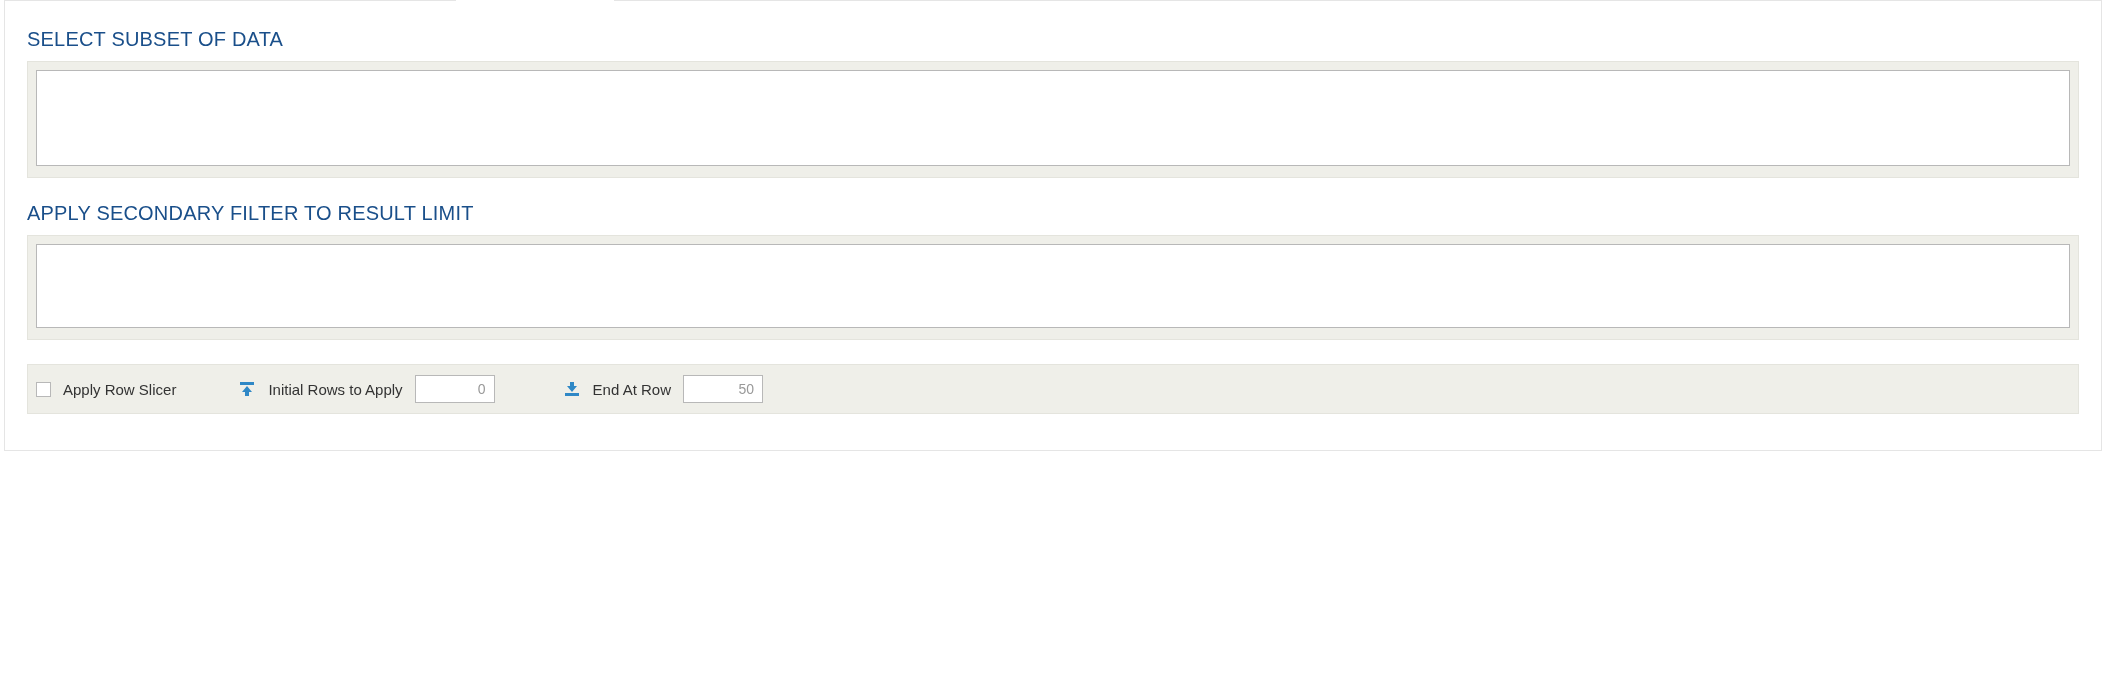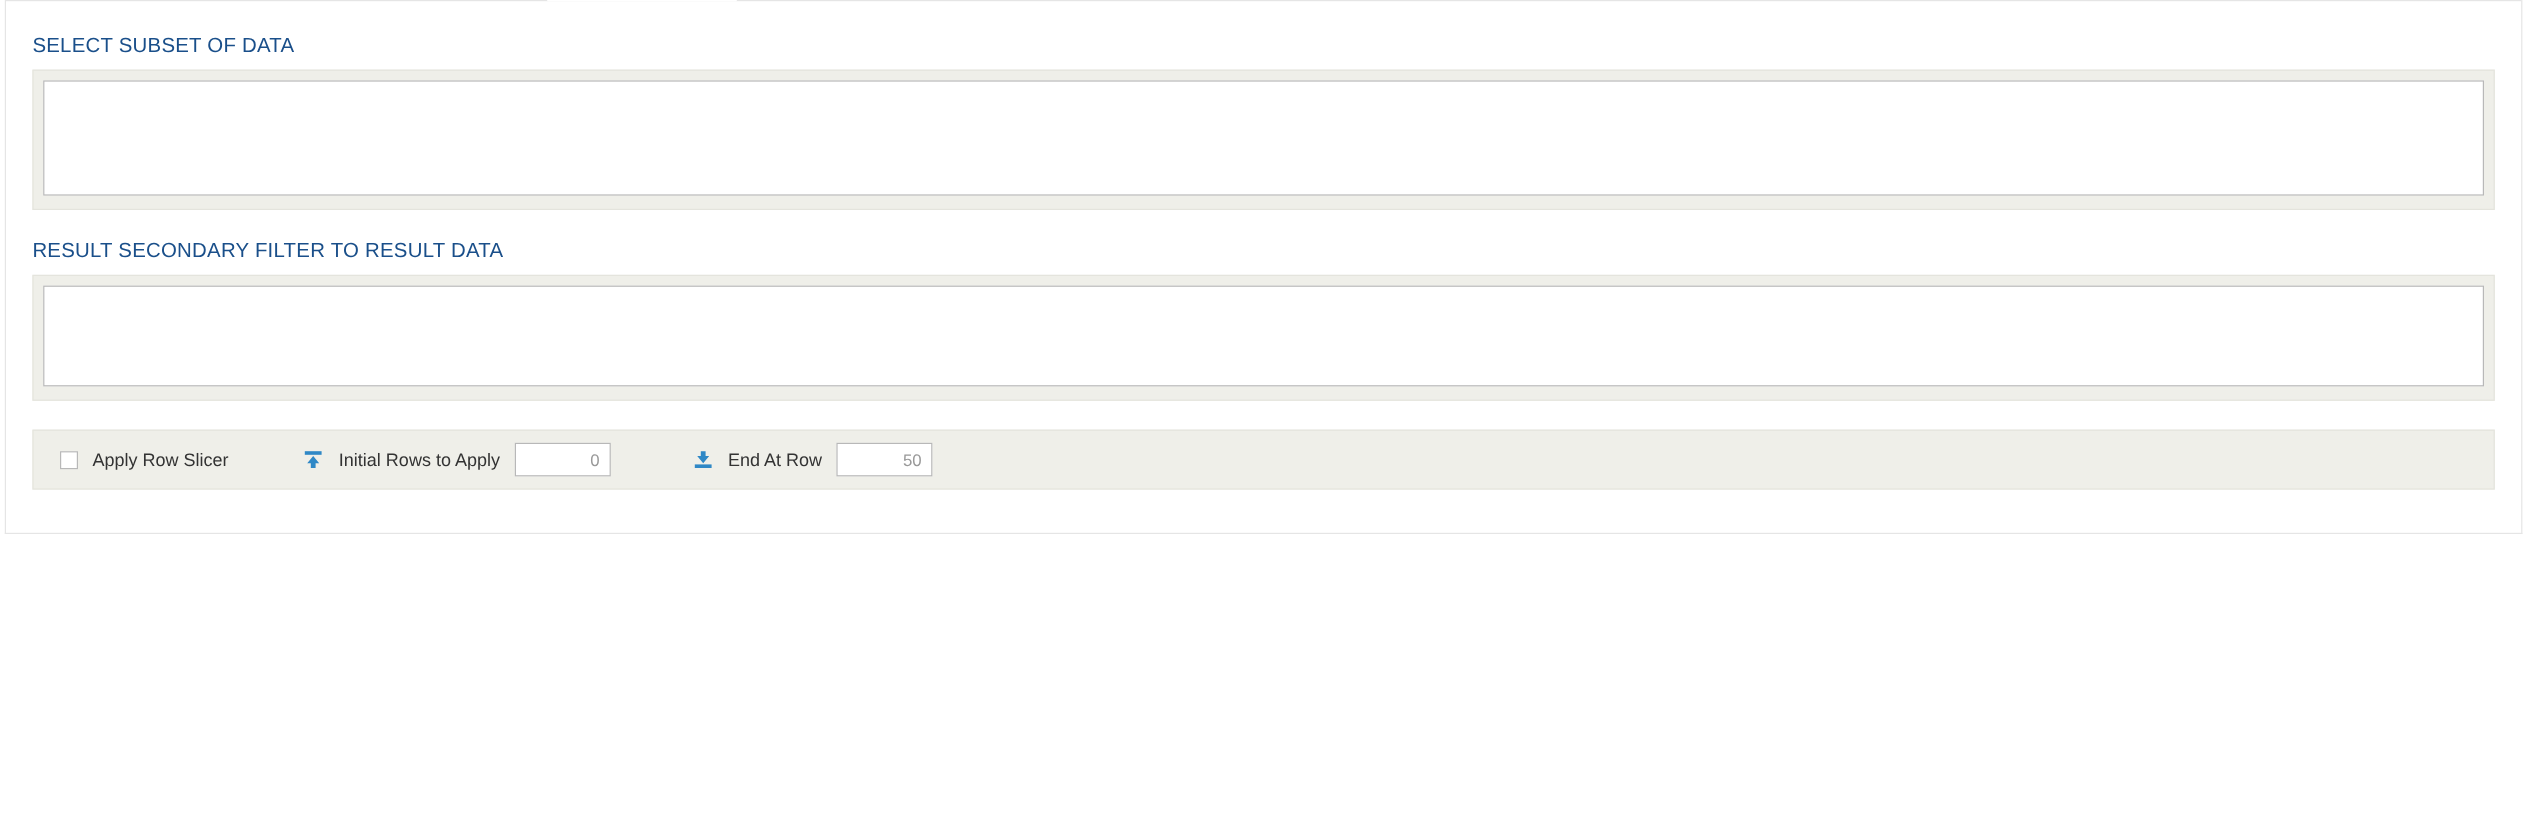--- a/index.html
+++ b/index.html
@@ -37,36 +37,36 @@
     top: 0;
     width: 1px;
     height: 1px;
     background: #e5e5e5;
   }
   .tab-notch::before { left: -1px; }
   .tab-notch::after  { right: -1px; }
 
   .section-heading {
     color: #1a4f8a;
-    font-size: 17px;
+    font-size: 20px;
     font-weight: 400;
     letter-spacing: 0.2px;
     margin: 14px 0 10px 0;
   }
   .section-heading.first { margin-top: 10px; }
 
   .panel {
     background: #efefe9;
     border: 1px solid #e4e4dd;
     padding: 8px;
     margin-bottom: 24px;
   }
   .panel.slicer {
     margin-bottom: 16px;
-    padding: 10px 22px;
+    padding: 10px 8px;
   }
   .text-area {
     width: 100%;
     min-height: 96px;
     background: #ffffff;
     border: 1px solid #b8b8b8;
     resize: none;
     font-family: inherit;
     font-size: 14px;
     padding: 4px 6px;
@@ -109,21 +109,21 @@
 
 <div class="page">
   <div class="tab-edge-top"></div>
   <div class="tab-notch"></div>
 
   <div class="section-heading first">SELECT SUBSET OF DATA</div>
   <div class="panel">
     <textarea class="text-area" style=""></textarea>
   </div>
 
-  <div class="section-heading">RESULT SECONDARY FILTER TO RESULT DATA</div>
+  <div class="section-heading">APPLY SECONDARY FILTER TO RESULT LIMIT</div>
   <div class="panel">
     <textarea class="text-area short" style=""></textarea>
   </div>
 
   <div class="panel slicer">
     <div class="slicer-row">
       <span class="check"></span>
       <span class="lbl">Apply Row Slicer</span>
       <span class="spacer1"></span>
 

